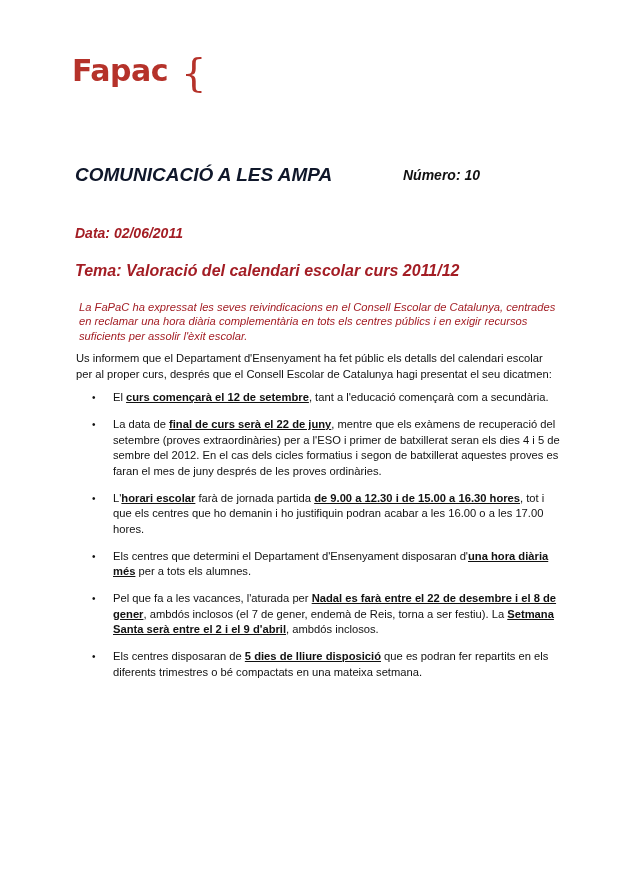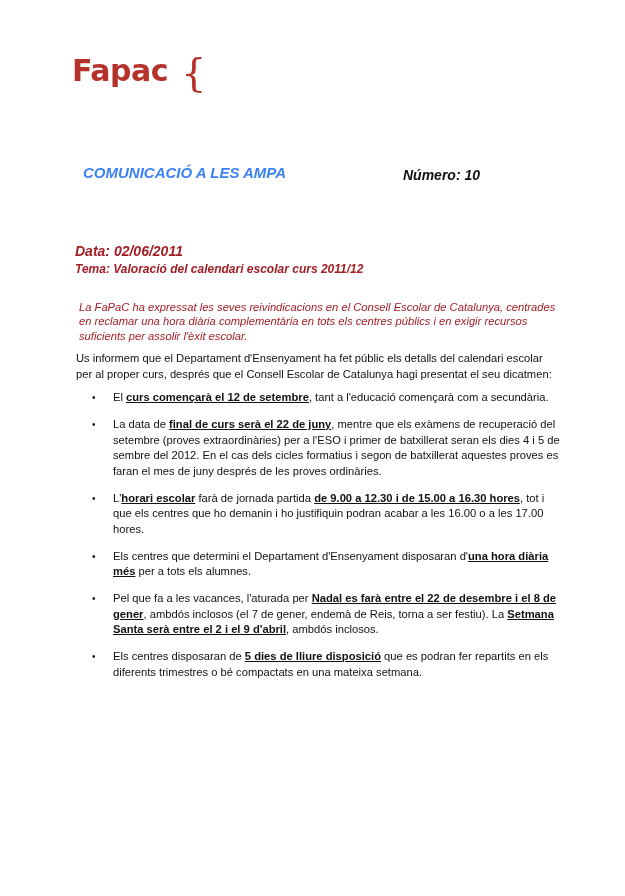--- a/index.html
+++ b/index.html
@@ -5,28 +5,28 @@
     html, body { margin: 0; padding: 0; background: #ffffff; }
     body { width: 625px; height: 896px; position: relative; overflow: hidden;
            font-family: "Liberation Sans", sans-serif; color: #111; }
     .header { position: absolute; left: 72px; top: 28px; width: 490px; height: 46px; margin-top: 24px; }
     .logo-word { position: absolute; left: 0; top: 2px; font-family: "DejaVu Sans", sans-serif;
                  font-weight: bold; font-size: 30px; color: #b5322a; letter-spacing: -0.5px; line-height: 34px; }
     .logo-brace { position: absolute; left: 109px; top: -2px; font-family: "DejaVu Serif", serif;
                   font-size: 40px; color: #b5322a; line-height: 44px; }
     .logo-org { position: absolute; left: 130px; top: 3px; font-size: 8.2px; line-height: 10.5px; color: #333; letter-spacing: 0.1px; }
     .contact { position: absolute; left: 338px; top: 3px; font-size: 7.6px; line-height: 10.5px; color: #333; }
-    .title { position: absolute; left: 83px; top: 164px; font-weight: bold; font-style: italic;
-             font-size: 15px; color: #3b82f6; }
+    .title { position: absolute; left: 75px; top: 164px; font-weight: bold; font-style: italic;
+             font-size: 19px; color: #0f172a; }
     .numero { position: absolute; left: 403px; top: 167px; font-weight: bold; font-style: italic;
               font-size: 14px; color: #111; text-align: right; }
-    .date { position: absolute; left: 75px; top: 243px; font-weight: bold; font-style: italic;
+    .date { position: absolute; left: 75px; top: 225px; font-weight: bold; font-style: italic;
             font-size: 14px; color: #a31d24; }
     .tema { position: absolute; left: 75px; top: 262px; font-weight: bold; font-style: italic;
-            font-size: 12px; color: #a31d24; }
+            font-size: 16px; color: #a31d24; }
     .intro { position: absolute; left: 75px; top: 296px; width: 480px; font-style: italic;
              font-size: 11.2px; line-height: 14.3px; color: #a31d24; margin: 4px; }
     .lead { position: absolute; left: 75px; top: 350px; width: 480px; font-size: 11.2px;
             line-height: 15.5px; margin: 1px; }
     .bullets { position: absolute; left: 92px; top: 390px; width: 470px; margin: 0; padding: 0; list-style: none; }
     .bullets li { position: relative; padding-left: 21px; font-size: 11.2px; line-height: 15.5px; margin-bottom: 11.5px; }
     .bullets li .dot { position: absolute; left: 0; top: 0; font-size: 10px; }
     b { font-weight: bold; text-decoration: underline; }
   </style>
 </head>

